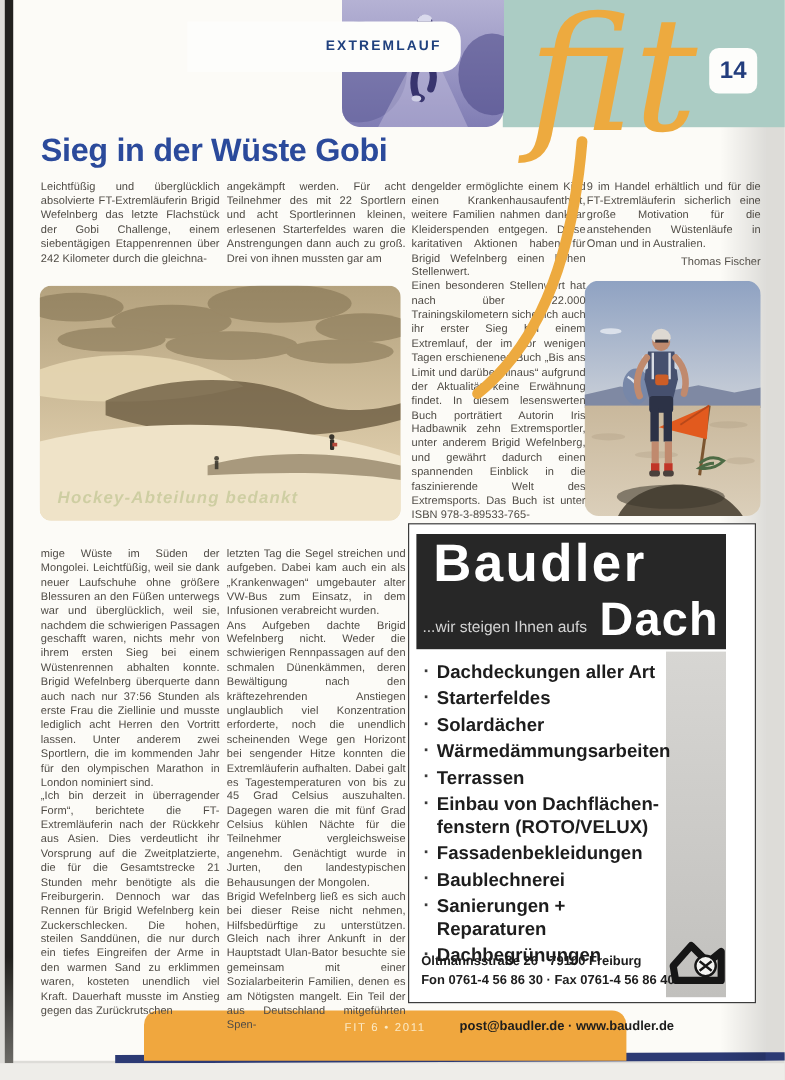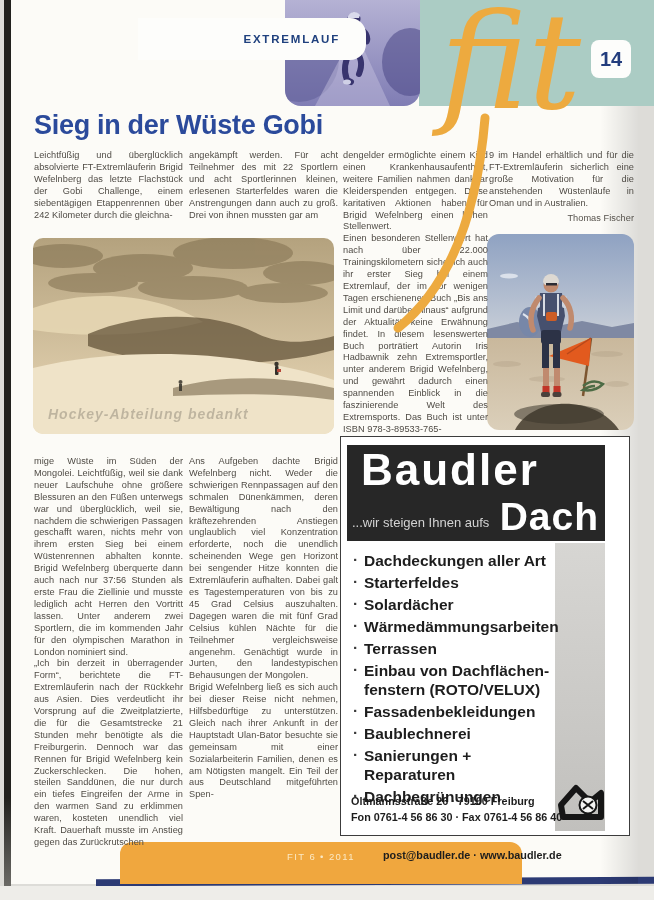--- a/index.html
+++ b/index.html
@@ -14,22 +14,22 @@
   
   #sheet{left:11px;top:0;width:627px;height:884px;background:#fcfbf7;}
   #left-edge{left:4px;top:0;width:7px;height:886px;background:linear-gradient(180deg,#22211e 90%,#6b6a66);}
   #right-shade{left:600px;top:0;width:38px;height:884px;background:linear-gradient(90deg,rgba(0,0,0,0),rgba(0,0,0,0.12));}
   #below-area{left:0;top:886px;width:654px;height:14px;background:#eeede9;}
   #navy-line{left:96px;top:878px;width:558px;height:7px;background:#2c3a74;transform:rotate(-0.25deg);}
 
   
   #runner-photo{left:285px;top:0;width:135px;height:106px;border-radius:0 0 16px 16px;overflow:hidden;z-index:2;}
   #teal-band{left:419px;top:0;width:235px;height:106px;background:#abccc4;z-index:1;}
-  #section-tab{left:138px;top:18px;width:228px;height:42px;background:#fdfdfb;border-radius:0 16px 16px 0;
-    display:flex;align-items:center;justify-content:flex-end;padding-right:26px;box-sizing:border-box;z-index:5;}
+  #section-tab{left:156px;top:18px;width:228px;height:42px;background:#fdfdfb;border-radius:0 16px 16px 0;
+    display:flex;align-items:center;justify-content:flex-end;padding-right:16px;box-sizing:border-box;z-index:5;}
   #section-tab span{font-size:11.5px;font-weight:bold;letter-spacing:1.8px;color:#20417e;}
   #fit-logo{left:388px;top:-12px;width:230px;height:350px;z-index:6;}
   #page-badge{left:591px;top:40px;width:40px;height:38px;background:#fdfdfb;border-radius:8px;z-index:7;
     display:flex;align-items:center;justify-content:center;}
   #page-badge span{font-size:20px;font-weight:bold;color:#233d7d;}
 
   
   #title{left:34px;top:110px;margin:0;font-size:27px;font-weight:bold;color:#2b4a9b;letter-spacing:-0.3px;z-index:3;}
   .col{position:absolute;text-align:justify;font-size:9.2px;line-height:11.9px;color:#4f4b45;letter-spacing:0.05px;z-index:3;}
   .col p{margin:0;}
@@ -37,21 +37,21 @@
   #c1t{left:34px;top:150px;width:149px;}
   #c2t{left:189px;top:150px;width:149px;}
   #c3 {left:343px;top:150px;width:145px;}
   #c4t{left:489px;top:150px;width:145px;}
   #c1b{left:34px;top:456px;width:149px;}
   #c2b{left:189px;top:456px;width:149px;}
 
   
   #dunes-photo{left:33px;top:238px;width:301px;height:196px;border-radius:10px;overflow:hidden;z-index:2;}
   #ghost-text{left:48px;top:406px;width:280px;z-index:3;font-size:14px;font-weight:bold;font-style:italic;
-    color:#000000;opacity:0.20;letter-spacing:1px;}
+    color:#4d7c0f;opacity:0.20;letter-spacing:1px;}
   #athlete-photo{left:487px;top:234px;width:147px;height:196px;border-radius:12px;overflow:hidden;z-index:2;}
 
   
   #ad{left:340px;top:436px;width:290px;height:400px;background:#ffffff;border:1px solid #3c3c3c;box-sizing:border-box;z-index:4;}
   #ad-grey{position:absolute;left:214px;top:106px;width:50px;height:288px;background:linear-gradient(180deg,#d7d6d3,#c1c0bd);}
   #ad-header{position:absolute;left:6px;top:8px;width:258px;height:96px;background:#272727;}
   #ad-brand{position:absolute;left:14px;top:0px;font-size:44px;font-weight:bold;color:#fff;letter-spacing:2px;}
   #ad-tagline{position:absolute;left:5px;bottom:11px;font-size:13px;color:#d4d4d4;}
   #ad-suffix{position:absolute;right:6px;bottom:2px;font-size:39px;font-weight:bold;color:#fff;letter-spacing:1px;}
   #ad-services{position:absolute;left:12px;top:114px;width:200px;list-style:none;margin:0;padding:0;}
@@ -217,20 +217,21 @@
         <rect x="25.5" y="116" width="9" height="5" rx="2" fill="#4a413c"></rect>
       </g>
     </svg>
   </div>
 
   <div class="col" id="c1b">
     <p>mige Wüste im Süden der Mongolei. Leichtfüßig, weil sie dank neuer Laufschuhe ohne größere Blessuren an den Füßen unterwegs war und überglücklich, weil sie, nachdem die schwierigen Passagen geschafft waren, nichts mehr von ihrem ersten Sieg bei einem Wüstenrennen abhalten konnte. Brigid Wefelnberg überquerte dann auch nach nur 37:56 Stunden als erste Frau die Ziellinie und musste lediglich acht Herren den Vortritt lassen. Unter anderem zwei Sportlern, die im kommenden Jahr für den olympischen Marathon in London nominiert sind.</p>
     <p>„Ich bin derzeit in überragender Form“, berichtete die FT-Extremläuferin nach der Rückkehr aus Asien. Dies verdeutlicht ihr Vorsprung auf die Zweitplatzierte, die für die Gesamtstrecke 21 Stunden mehr benötigte als die Freiburgerin. Dennoch war das Rennen für Brigid Wefelnberg kein Zuckerschlecken. Die hohen, steilen Sanddünen, die nur durch ein tiefes Eingreifen der Arme in den warmen Sand zu erklimmen waren, kosteten unendlich viel Kraft. Dauerhaft musste im Anstieg gegen das Zurückrutschen</p>
   </div>
   <div class="col" id="c2b">
+    <p>letzten Tag die Segel streichen und aufgeben. Dabei kam auch ein als „Krankenwagen“ umgebauter alter VW-Bus zum Einsatz, in dem Infusionen verabreicht wurden.</p>
     <p>Ans Aufgeben dachte Brigid Wefelnberg nicht. Weder die schwierigen Rennpassagen auf den schmalen Dünenkämmen, deren Bewältigung nach den kräftezehrenden Anstiegen unglaublich viel Konzentration erforderte, noch die unendlich scheinenden Wege gen Horizont bei sengender Hitze konnten die Extremläuferin aufhalten. Dabei galt es Tagestemperaturen von bis zu 45 Grad Celsius auszuhalten. Dagegen waren die mit fünf Grad Celsius kühlen Nächte für die Teilnehmer vergleichsweise angenehm. Genächtigt wurde in Jurten, den landestypischen Behausungen der Mongolen.</p>
     <p>Brigid Wefelnberg ließ es sich auch bei dieser Reise nicht nehmen, Hilfsbedürftige zu unterstützen. Gleich nach ihrer Ankunft in der Hauptstadt Ulan-Bator besuchte sie gemeinsam mit einer Sozialarbeiterin Familien, denen es am Nötigsten mangelt. Ein Teil der aus Deutschland mitgeführten Spen-</p>
   </div>
 
   <div class="abs" id="ad">
     <div id="ad-grey"></div>
     <div id="ad-header">
       <div id="ad-brand">Baudler</div>
       <div id="ad-tagline">...wir steigen Ihnen aufs</div>
       <div id="ad-suffix">Dach</div>

